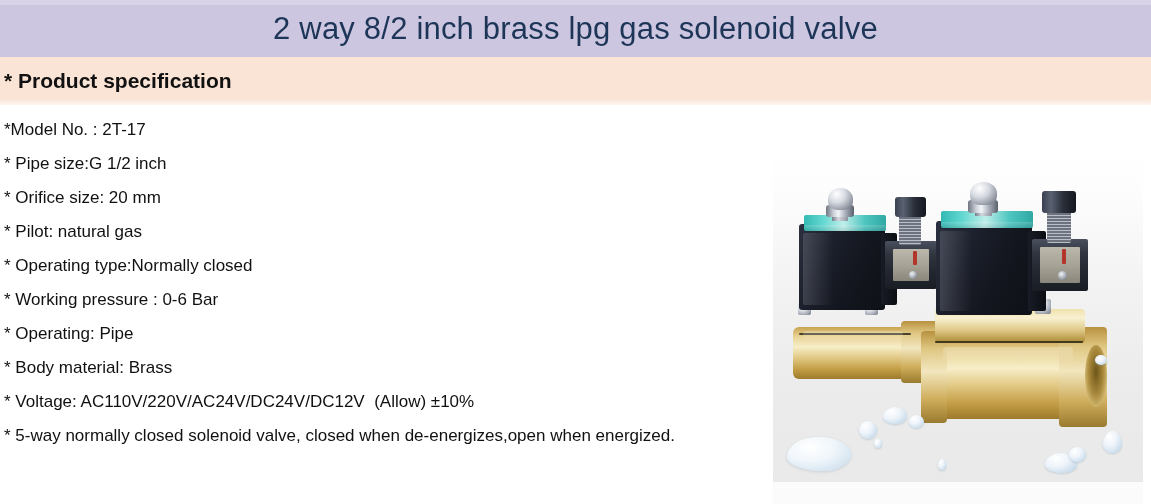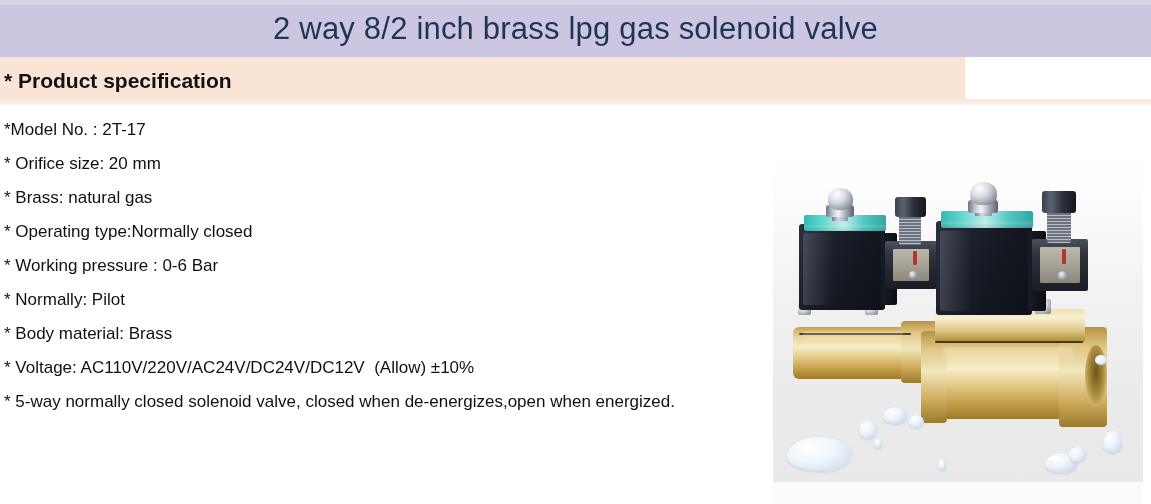--- a/index.html
+++ b/index.html
@@ -47,21 +47,21 @@
     color: #1d3557;
     letter-spacing: 0.2px;
     white-space: nowrap;
   }
 
   
   #section-bar {
     position: absolute;
     left: 0;
     top: 57px;
-    width: 965px;
+    width: 1151px;
     height: 48px;
     background: #fae4d5;
   }
   #section-bar-fade {
     position: absolute;
     left: 0;
     top: 42px;
     width: 1151px;
     height: 6px;
     background: linear-gradient(to bottom, #fae4d5, #fdf4ee);
@@ -256,25 +256,26 @@
   <div id="page-title">2 way 8/2 inch brass lpg gas solenoid valve</div>
 </div>
 
 <div id="section-bar">
   <div id="section-title">* Product specification</div>
   <div id="section-bar-fade"></div>
 </div>
 
 <div id="spec-list">
     <div class="spec-line">*Model No. : 2T-17</div>
+    <div class="spec-line">* Pipe size:G 1/2 inch</div>
     <div class="spec-line">* Orifice size: 20 mm</div>
-    <div class="spec-line">* Brass: natural gas</div>
+    <div class="spec-line">* Pilot: natural gas</div>
     <div class="spec-line">* Operating type:Normally closed</div>
     <div class="spec-line">* Working pressure : 0-6 Bar</div>
-    <div class="spec-line">* Normally: Pilot</div>
+    <div class="spec-line">* Operating: Pipe</div>
     <div class="spec-line">* Body material: Brass</div>
     <div class="spec-line">* Voltage: AC110V/220V/AC24V/DC24V/DC12V  (Allow) ±10%</div>
     <div class="spec-line">* 5-way normally closed solenoid valve, closed when de-energizes,open when energized.</div>
   </div>
 
 <div id="product-photo">
   <div id="photo-top-sheen"></div>
 
   <div class="valve">
 

